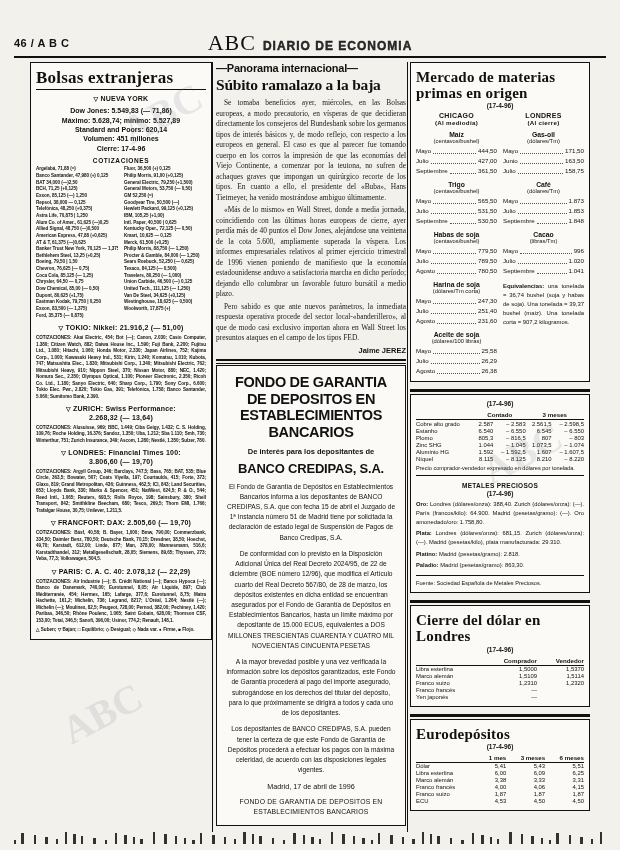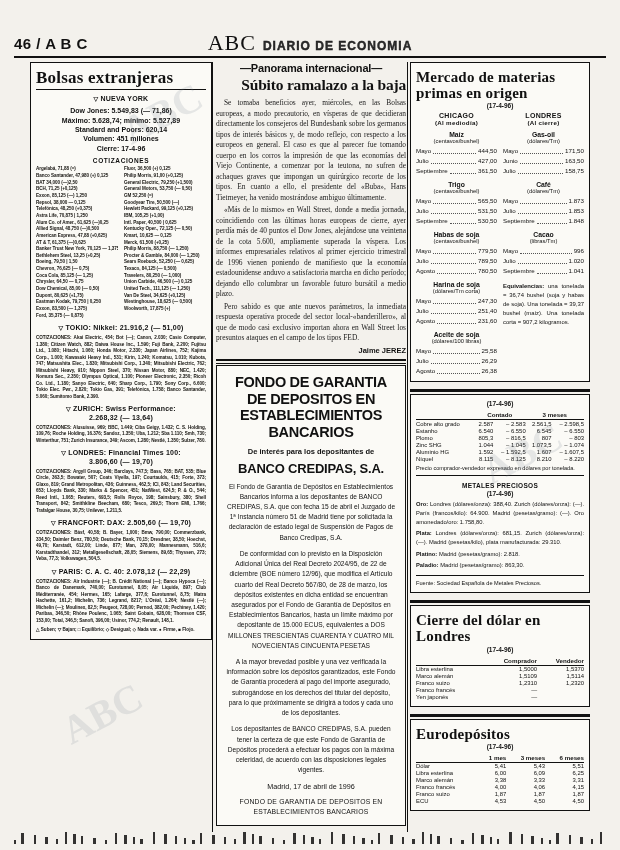--- a/index.html
+++ b/index.html
@@ -11,21 +11,21 @@
     overflow:hidden;
     position:relative;
   }
   .page{position:absolute;inset:0;}
 
   
   .masthead{
     position:absolute;left:14px;top:30px;width:592px;height:26px;
     display:flex;align-items:center;
   }
-  .folio{font-family:"Liberation Sans",sans-serif;font-weight:bold;font-size:15px;letter-spacing:.5px;width:120px;}
+  .folio{font-family:"Liberation Sans",sans-serif;font-weight:bold;font-size:11px;letter-spacing:.5px;width:120px;}
   .mast-center{flex:1;text-align:center;display:flex;align-items:baseline;justify-content:center;gap:7px;}
   .mast-abc{font-family:"Liberation Serif",serif;font-size:22px;letter-spacing:1px;}
   .mast-sub{
     font-family:"Liberation Sans",sans-serif;font-size:12px;font-weight:bold;
     letter-spacing:1px;color:#2b2b2b;
     -webkit-text-stroke:0.4px #111;
   }
   .mast-date{font-family:"Liberation Sans",sans-serif;font-weight:bold;font-size:8px;width:120px;letter-spacing:.3px;margin-top:44px;}
   .mast-rule{position:absolute;left:14px;top:56px;width:592px;height:2px;background:#111;}
 
@@ -66,25 +66,25 @@
   .quotes2{
     column-count:2;column-gap:6px;
     font-family:"Liberation Sans",sans-serif;font-size:4.6px;line-height:1.45;
     font-weight:bold;color:#15130f;letter-spacing:-0.05px;
   }
   .qrow{white-space:nowrap;overflow:hidden;}
   .note{font-family:"Liberation Sans",sans-serif;font-size:4.6px;line-height:1.4;font-weight:bold;margin-top:3px;}
 
   
   .kicker{
-    text-align:center;font-family:"Liberation Sans",sans-serif;font-weight:bold;
+    font-family:"Liberation Sans",sans-serif;font-weight:bold;
     font-size:11px;letter-spacing:-.2px;margin:0 0 2px 0;
   }
   .headline{
-    text-align:right;font-family:"Liberation Serif",serif;font-weight:bold;
+    text-align:left;font-family:"Liberation Serif",serif;font-weight:bold;
     font-size:15.5px;letter-spacing:-.2px;margin:1px 0 4px 0;
   }
   .body{
     font-family:"Liberation Serif",serif;font-size:7.4px;line-height:1.42;
     text-align:justify;text-indent:8px;color:#1a1a1a;margin:0 0 2px 0;
     hyphens:auto;
   }
   .byline{text-align:right;font-family:"Liberation Sans",sans-serif;font-weight:bold;font-size:7.5px;margin-top:2px;}
   .endrule{border-top:2px solid #111;border-bottom:1px solid #111;height:2px;margin:4px 0 1px 0;}
 

